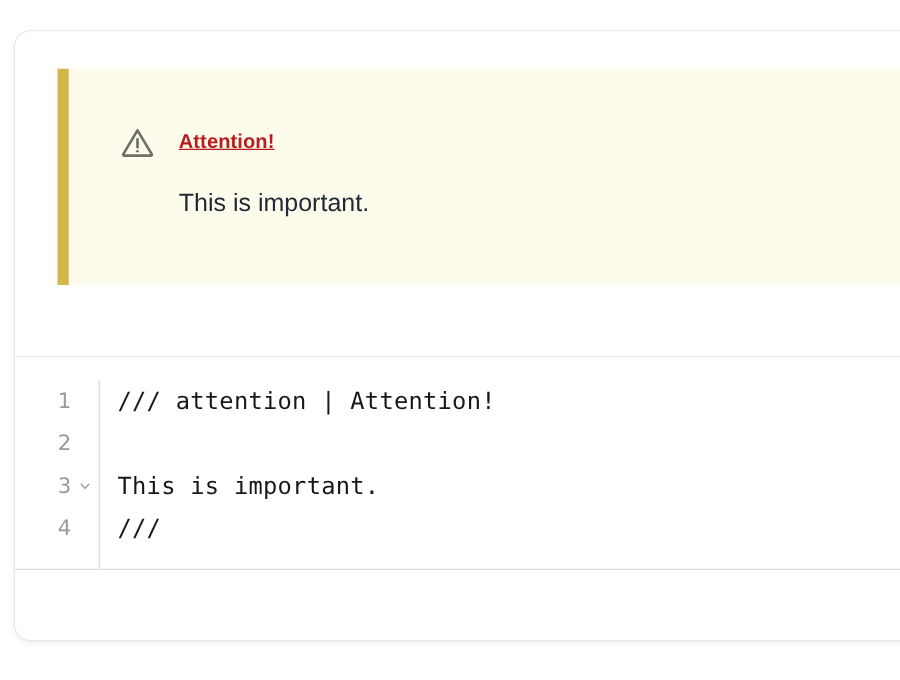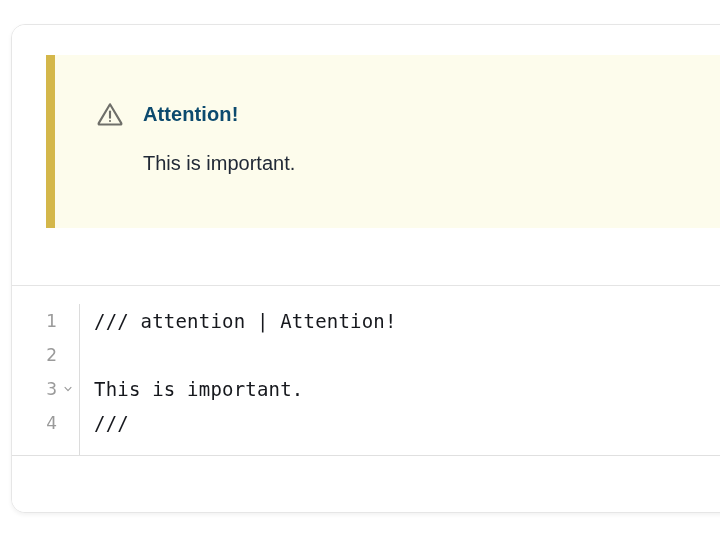--- a/index.html
+++ b/index.html
@@ -63,25 +63,26 @@
   }
 
   .warn-icon {
     width: 30px;
     height: 30px;
     flex: 0 0 30px;
     display: block;
   }
 
   .admonition-title {
-    font-size: 20px;
+    font-size: 16px;
     font-weight: bold;
-    color: #0c4a6e;
+    color: #b91c1c;
     letter-spacing: 0.1px;
     white-space: nowrap;
+    text-decoration: underline;
   }
 
   .admonition-body {
     padding-left: 88px;
     margin-top: 23px;
     font-size: 20px;
     color: #212936;
     white-space: nowrap;
   }
 

